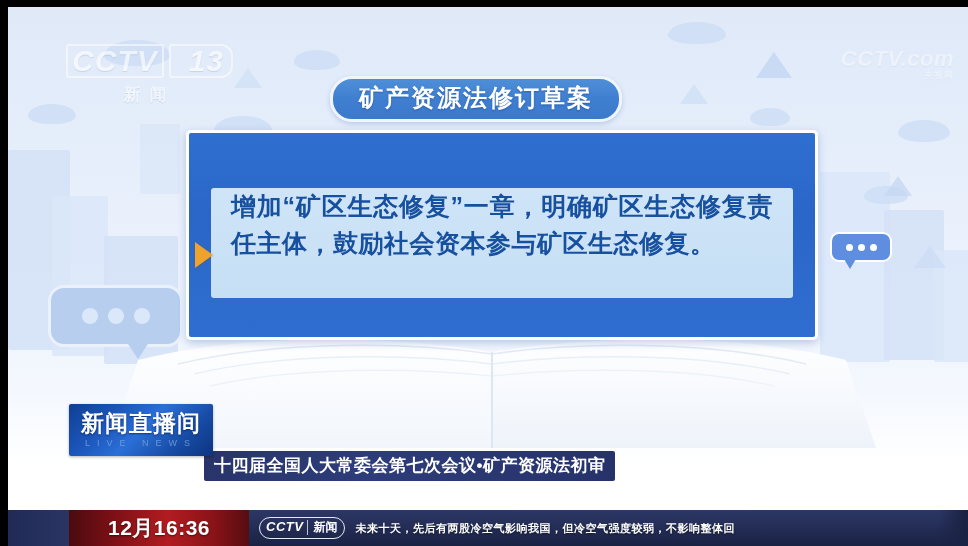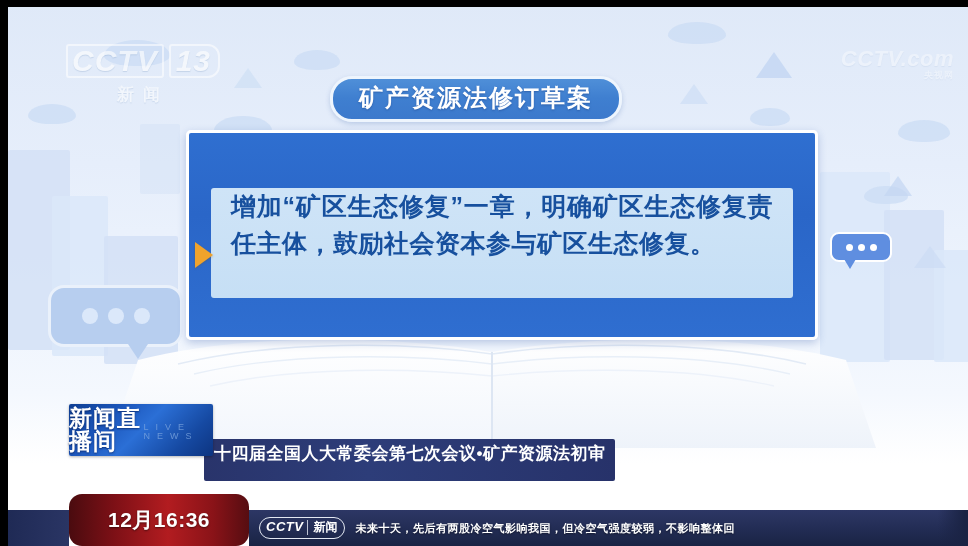--- a/index.html
+++ b/index.html
@@ -66,21 +66,21 @@
   .cctv13 .row1 {
     font-size:30px; font-weight:bold; letter-spacing:1px; line-height:1;
     display:flex; align-items:center; gap:5px;
   }
   .cctv13 .c-txt {
     border:2px solid rgba(255,255,255,.9); padding:0 4px; border-radius:3px;
     font-style:italic;
   }
   .cctv13 .c-num {
     border:2px solid rgba(255,255,255,.9); border-radius:3px 12px 12px 3px;
-    padding:0 7px 0 5px; font-style:italic;text-align:right;
+    padding:0 7px 0 18px; font-style:italic;text-align:right;
   }
   .cctv13 .row2 {
     font-size:17px; letter-spacing:9px; margin-top:5px; font-weight:bold;
     opacity:.85;
   }
 
   
   .cctvcom {
     position:absolute; right:22px; top:46px; z-index:12;
     color:#ffffff; opacity:.38; font-size:22px; font-weight:bold;
@@ -126,21 +126,21 @@
   .arrow-marker {
     position:absolute; left:-16px; top:54px; width:0; height:0; z-index:22;
     border-top:13px solid transparent; border-bottom:13px solid transparent;
     border-left:18px solid #f0a32c;
     filter:drop-shadow(0 1px 1px rgba(120,80,10,.3));
   }
 
   .kicker {
     position:absolute; left:196px; bottom:65px; z-index:32;
     background:linear-gradient(90deg,#29346b 0%, #2d3d79 40%, #27326a 100%);
-    padding:3px 10px 16px; border-radius:2px;
+    padding:3px 10px 4px; border-radius:2px;
   }
   .kicker span {
     color:#ffffff; font-size:17px; font-weight:bold; letter-spacing:.5px;
     white-space:nowrap;
   }
 
   .headline {
     position:absolute; left:0; right:0; bottom:36px; height:54px; z-index:31;
     background:linear-gradient(180deg,#ffffff 0%, #fbfcfe 55%, #e9eef6 100%);
     box-shadow:0 -1px 2px rgba(120,140,180,.18);
@@ -149,37 +149,37 @@
     position:absolute; left:196px; top:2px;
     color:#1b2a7a; font-size:37px; font-weight:bold; letter-spacing:1px;
     white-space:nowrap;
   }
 
   
   .chanlogo {
     position:absolute; left:61px; bottom:90px; width:144px; height:52px; z-index:33;
     background:linear-gradient(135deg,#0f3f93 0%, #1c56bb 28%, #2b6fd6 50%, #164aa3 78%, #0d3480 100%);
     border-radius:2px;
-    display:flex; flex-direction:row; align-items:center; justify-content:center;
+    display:flex; flex-direction:column; align-items:center; justify-content:center;
     box-shadow:0 1px 3px rgba(0,0,0,.3);
   }
   .chanlogo .cn {
     color:#ffffff; font-size:23px; font-weight:bold; letter-spacing:1px;
     line-height:1; text-shadow:0 1px 2px rgba(0,20,70,.6);
   }
   .chanlogo .en {
     color:#7fa8e0; font-size:9px; letter-spacing:7px; margin-top:4px;
     opacity:.75; line-height:1;
   }
 
   
   .timebar {
-    position:absolute; left:61px; bottom:0; width:180px; height:52px; z-index:34;
+    position:absolute; left:61px; bottom:0; width:180px; height:36px; z-index:34;
     background:linear-gradient(90deg,#4a0b0f 0%, #7d1016 25%, #b21c20 55%, #8a1318 80%, #560d11 100%);
-    display:flex; align-items:center; justify-content:center;border-radius:13px;
+    display:flex; align-items:center; justify-content:center;
   }
   .timebar span {
     color:#ffffff; font-size:21px; font-weight:bold; letter-spacing:.5px;
     text-shadow:0 1px 2px rgba(0,0,0,.5);
   }
   .timebar-left {
     position:absolute; left:0; bottom:0; width:61px; height:36px; z-index:34;
     background:linear-gradient(90deg,#1f2a55 0%, #2a3564 100%);
   }
 

